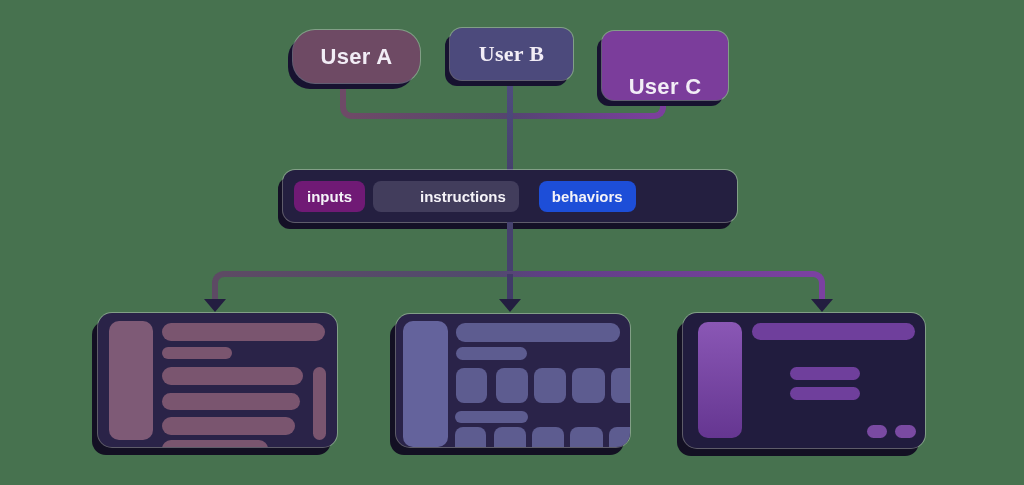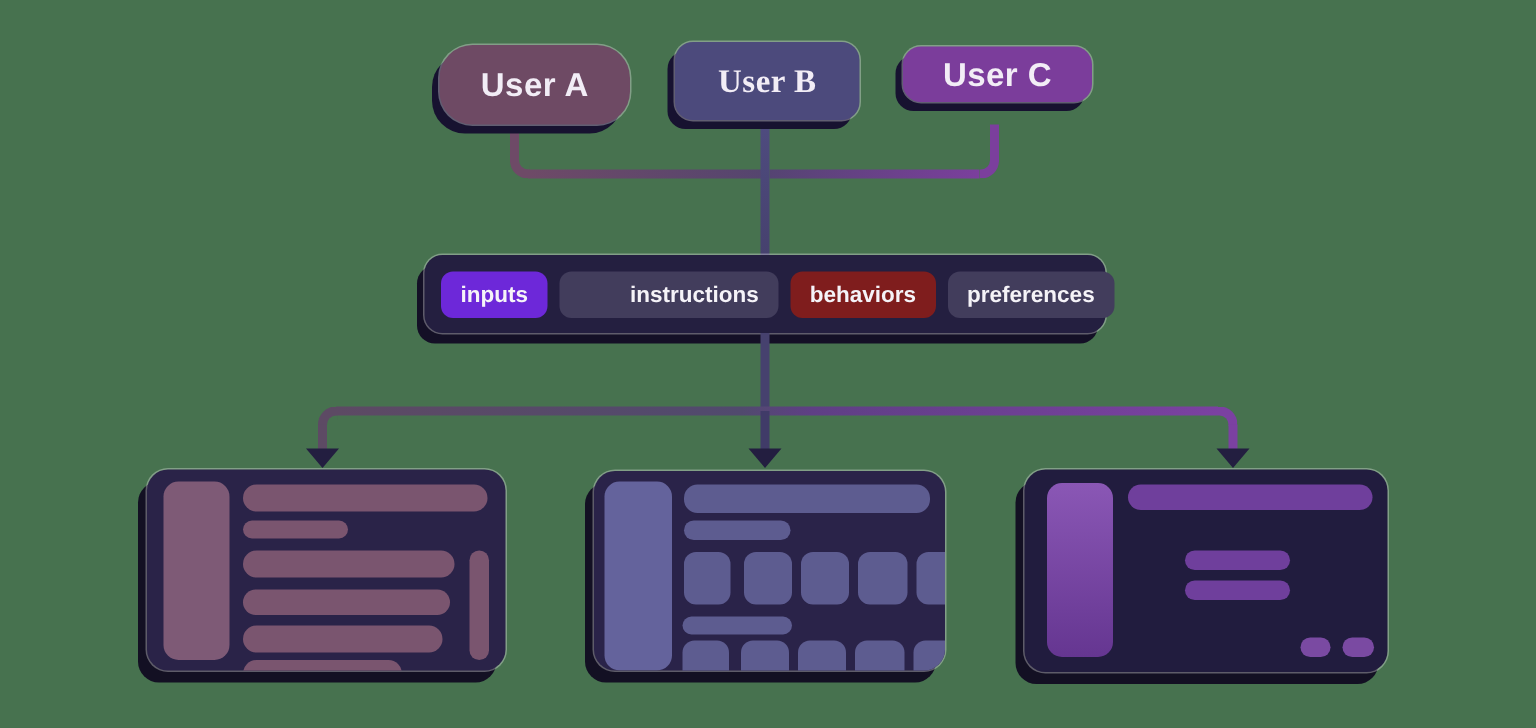--- a/index.html
+++ b/index.html
@@ -5,21 +5,21 @@
   html,body{margin:0;padding:0;background:#47724f;}
   .canvas{position:relative;width:1024px;height:485px;background:#47724f;
           font-family:"Liberation Sans",sans-serif;overflow:hidden;}
 
   
   .ubox{position:absolute;display:flex;align-items:center;justify-content:center;
         border-radius:12px;color:#f2edf6;font-size:22px;font-weight:700;letter-spacing:.3px;
         box-shadow:0 0 0 1px rgba(255,255,255,.32), -5px 6px 0 0 #171230;}
   #user-a{left:293px;top:30px;width:127px;height:53px;background:#6e4a64;}
   #user-b{left:450px;top:28px;width:123px;height:52px;background:#4c4a7c;}
-  #user-c{left:602px;top:31px;width:126px;height:37px;background:#7b3d9b;}
+  #user-c{left:602px;top:31px;width:126px;height:69px;background:#7b3d9b;align-items:flex-end;}
 
   
   .line{position:absolute;}
   .corner{position:absolute;box-sizing:border-box;background:transparent;}
 
   
   .tagbar{position:absolute;left:283px;top:170px;width:454px;height:52px;background:#241f40;
           border-radius:12px;display:flex;align-items:center;padding-left:11px;gap:8px;
           box-sizing:border-box;box-shadow:0 0 0 1px rgba(255,255,255,.32), -5px 7px 0 0 #141026;}
   .chip{background:#423d5c;color:#f5f3f8;font-weight:700;font-size:15px;line-height:1;
@@ -64,24 +64,23 @@
     <span>User A</span>
   </div>
   <div class="ubox" id="user-b" style="background: rgb(76, 74, 124); font-family: Liberation Serif, serif;">
     <span>User B</span>
   </div>
   <div class="ubox" id="user-c" style="background: rgb(123, 61, 155);">
     <span>User C</span>
   </div>
 
   <div class="tagbar" style="background: rgb(36, 31, 64);">
-    <span class="chip" style="background: #6d28d9;">inputs</span>
+    <span class="chip" style="background: #701a75;">inputs</span>
     <span class="chip" style="background: rgb(66, 61, 92); padding-left: 47px;">instructions</span>
-    <span class="chip" style="background: #7f1d1d;">behaviors</span>
-    <span class="chip" style="background: rgb(66, 61, 92);">preferences</span>
+    <span class="chip" style="background: #1d4ed8; margin-left: 12px;">behaviors</span>
   </div>
 
   <div class="line" style="left:507px;top:222px;width:6px;height:52px;background:#46416e;"></div>
 
   <div class="corner" style="left:212px;top:271px;width:13px;height:13px;border-left:6px solid #5d4a64;border-top:6px solid #5d4a64;border-top-left-radius:12px;"></div>
   <div class="line" style="left:224px;top:271px;width:588px;height:6px;background:linear-gradient(90deg,#5d4a64 0%,#514a6e 46%,#5f3f85 54%,#7b41a1 100%);"></div>
   <div class="corner" style="left:812px;top:271px;width:13px;height:13px;border-right:6px solid #7b41a1;border-top:6px solid #7b41a1;border-top-right-radius:12px;"></div>
 
   <div class="line" style="left:212px;top:283px;width:6px;height:17px;background:#5d4a64;"></div>
   <div class="line" style="left:507px;top:274px;width:6px;height:26px;background:#403b68;"></div>

